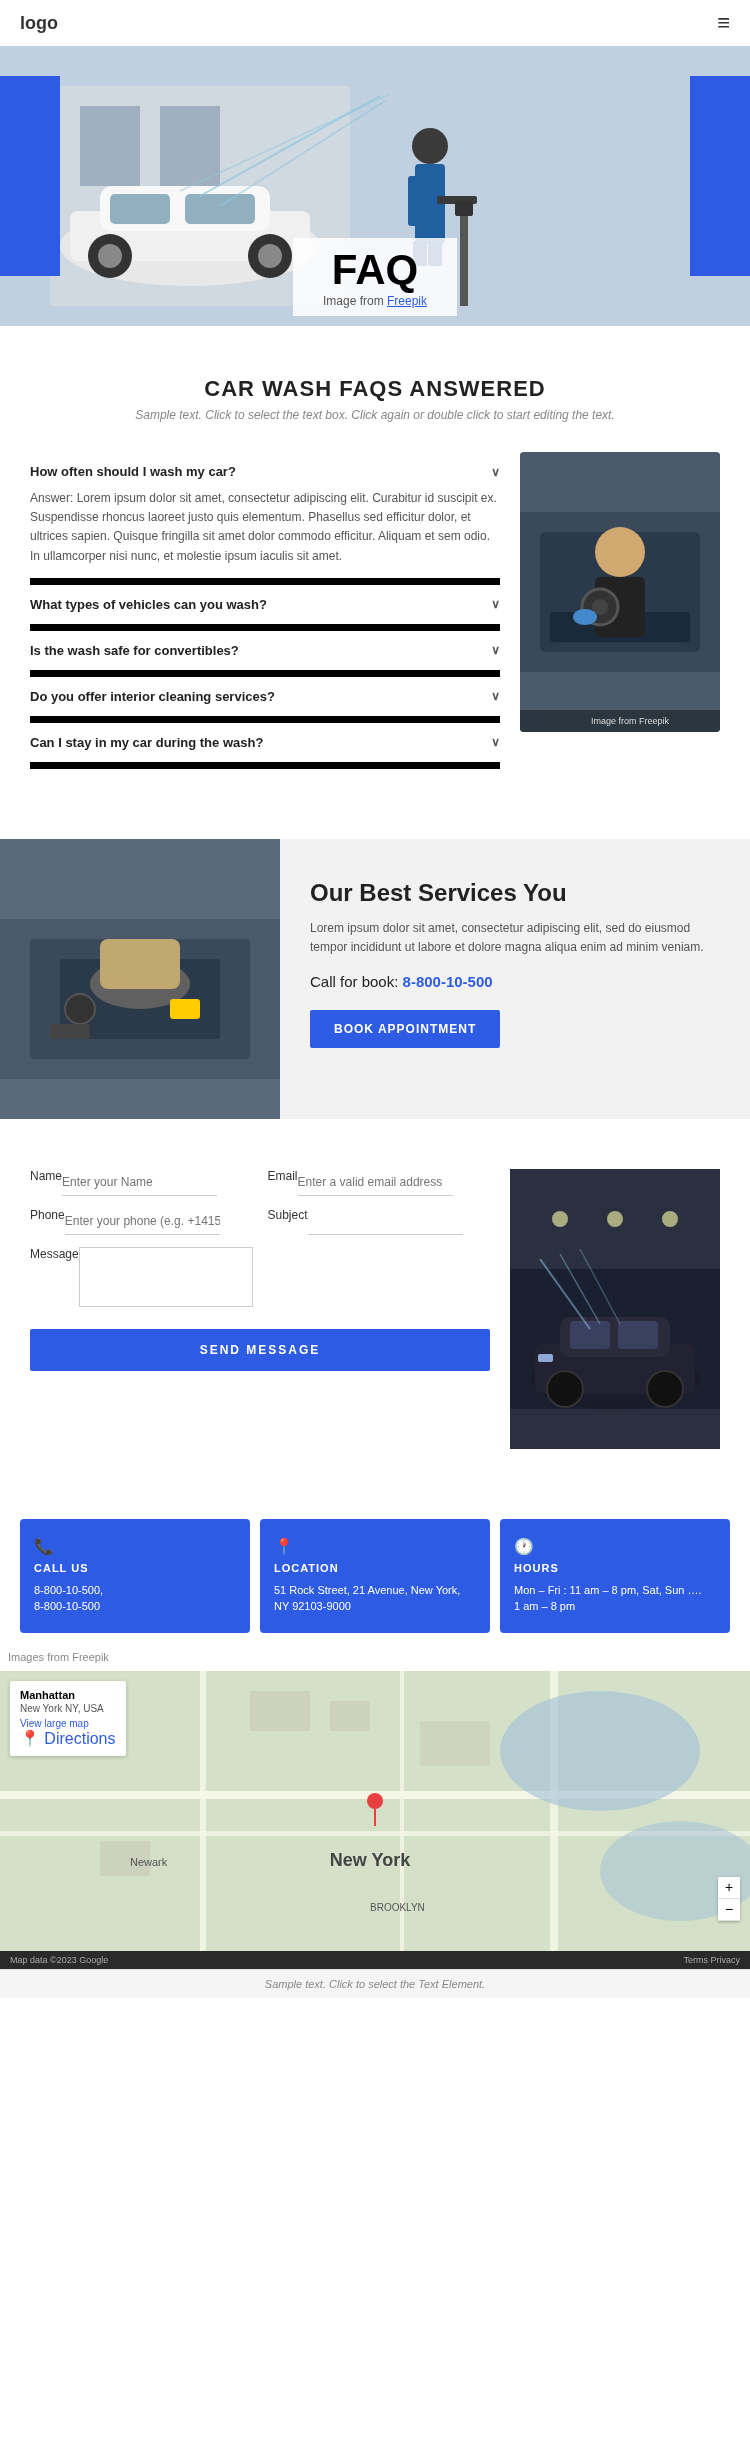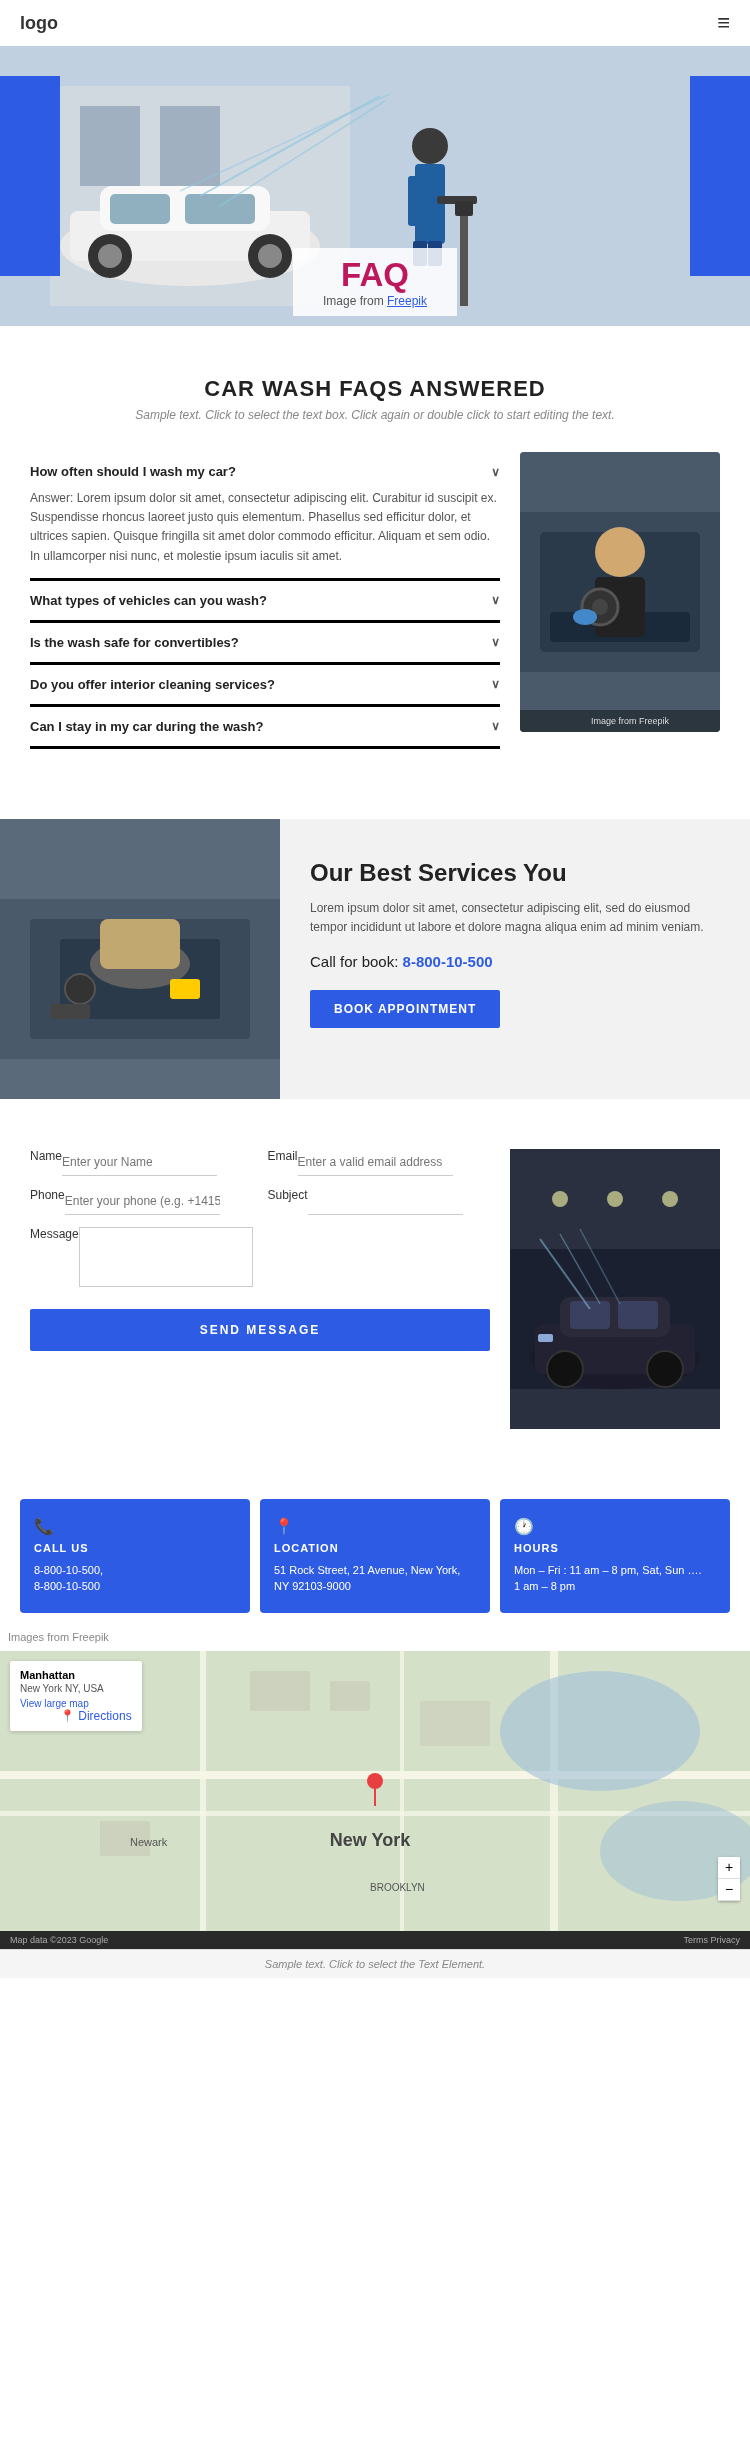--- a/index.html
+++ b/index.html
@@ -8,34 +8,34 @@
     
     .header { display: flex; justify-content: space-between; align-items: center; padding: 10px 20px; background: #fff; }
     .logo { font-weight: bold; font-size: 18px; color: #333; }
     .hamburger { font-size: 22px; cursor: pointer; color: #333; }
 
     
     .hero { position: relative; width: 100%; height: 280px; overflow: hidden; background: #ddd; }
     .hero-blue-left { position: absolute; left: 0; top: 30px; width: 60px; height: 200px; background: #2d5be3; }
     .hero-blue-right { position: absolute; right: 0; top: 30px; width: 60px; height: 200px; background: #2d5be3; }
     .hero-text-block { position: absolute; bottom: 10px; left: 50%; transform: translateX(-50%); text-align: center; background: rgba(255,255,255,0.85); padding: 8px 30px; }
-    .hero-title { font-size: 33px; font-weight: bold; color: #be185d; }
+    .hero-title { font-size: 42px; font-weight: bold; color: #000000; }
     .hero-subtitle { font-size: 12px; color: #555; }
     .hero-subtitle a { color: #2d5be3; }
 
     
     .faq-section { padding: 50px 30px 30px; }
     .faq-heading { text-align: center; font-size: 22px; font-weight: bold; letter-spacing: 1px; color: #222; margin-bottom: 6px; text-transform: uppercase; }
     .faq-subtext { text-align: center; font-size: 12px; color: #888; font-style: italic; margin-bottom: 30px; }
     .faq-content { display: flex; gap: 20px; }
     .faq-left { flex: 1; }
     .faq-right { width: 200px; flex-shrink: 0; }
     .faq-right-img { width: 200px; height: 280px; background: linear-gradient(180deg, #8a9ab0, #5a6a80); border-radius: 4px; display: flex; align-items: flex-end; justify-content: flex-end; overflow: hidden; }
 
-    .faq-item { border-bottom: 3px solid #000000; padding: 12px 0; }
+    .faq-item { border-bottom: 7px solid #000000; padding: 12px 0; }
     .faq-question { display: flex; justify-content: space-between; align-items: center; font-size: 13px; font-weight: bold; color: #222; cursor: pointer; }
     .faq-arrow { color: #555; font-size: 12px; }
     .faq-answer { font-size: 12px; color: #555; line-height: 1.6; margin-top: 10px; }
 
     
     .services-section { background: #f2f2f2; padding: 0; display: flex; margin-top: 40px; }
     .services-img { width: 280px; flex-shrink: 0; height: 280px; background: linear-gradient(135deg, #6a7a8a, #3a4a5a); }
     .services-content { flex: 1; padding: 40px 30px; }
     .services-title { font-size: 24px; font-weight: bold; color: #222; margin-bottom: 12px; }
     .services-text { font-size: 12px; color: #555; line-height: 1.6; margin-bottom: 16px; }
@@ -354,21 +354,21 @@
 
       <text x="130" y="195" font-size="11" fill="#555" font-family="Arial">Newark</text>
 
       <text x="370" y="240" font-size="10" fill="#555" font-family="Arial">BROOKLYN</text>
     </svg>
 
     <div class="map-overlay">
       <div class="map-overlay-title">Manhattan</div>
       <div class="map-overlay-addr">New York NY, USA</div>
       <a href="#" class="map-overlay-link">View large map</a>
-      <div style="color:#2d5be3;font-size:12px;cursor:pointer;margin-left:40px;">📍 Directions</div>
+      <div style="color:#2d5be3;font-size:16px;cursor:pointer;">📍 Directions</div>
     </div>
 
     <div class="map-zoom">
       <button>+</button>
       <button>−</button>
     </div>
   </div>
 </div>
 
 <div class="map-footer">

